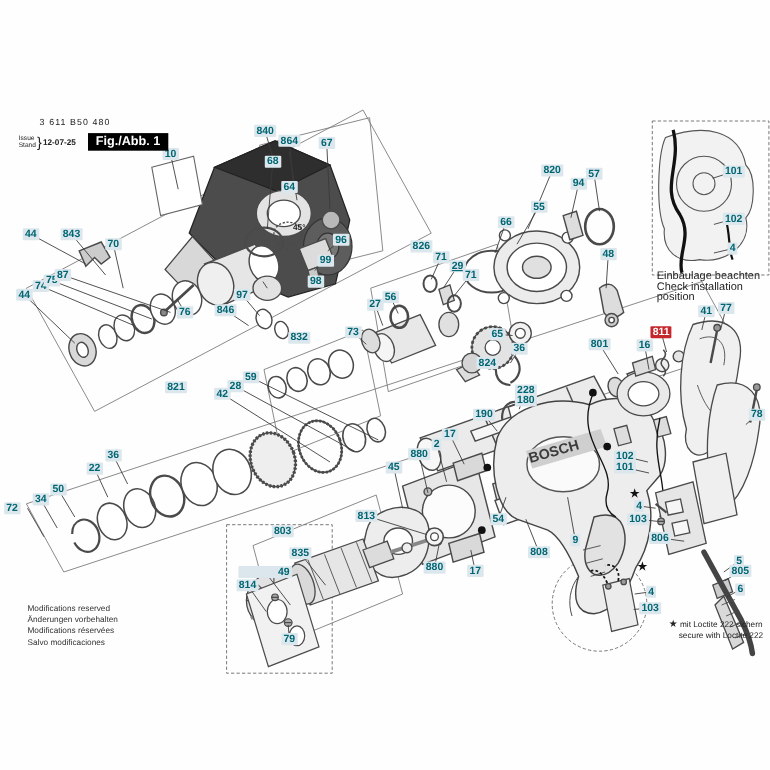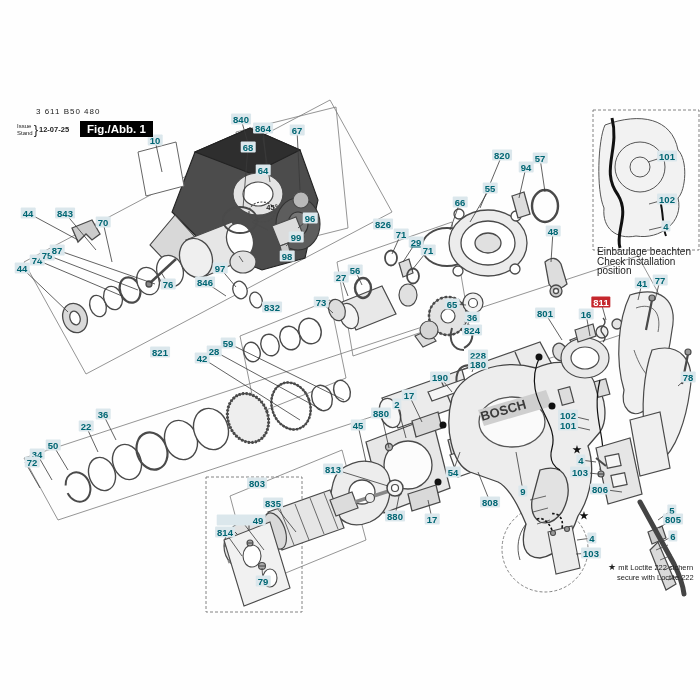--- a/index.html
+++ b/index.html
@@ -379,30 +379,30 @@
       <div class="plabel" style="left: 383px; top: 224px;">826</div>
       <div class="plabel" style="left: 401px; top: 234px;">71</div>
       <div class="plabel" style="left: 416px; top: 242px; text-decoration: underline;">29</div>
       <div class="plabel" style="left: 428px; top: 250px;">71</div>
       <div class="plabel" style="left: 355px; top: 270px;">56</div>
       <div class="plabel" style="left: 341px; top: 277px;">27</div>
       <div class="plabel" style="left: 321px; top: 302px;">73</div>
       <div class="plabel" style="left: 272px; top: 307px;">832</div>
       <div class="plabel" style="left: 452px; top: 304px;">65</div>
       <div class="plabel" style="left: 472px; top: 317px;">36</div>
-      <div class="plabel" style="left: 443px; top: 330px; margin-left: 29px;">824</div>
+      <div class="plabel" style="left: 443px; top: 330px;">824</div>
       <div class="plabel" style="left: 160px; top: 352px;">821</div>
       <div class="plabel" style="left: 202px; top: 358px;">42</div>
       <div class="plabel" style="left: 214px; top: 351px;">28</div>
       <div class="plabel" style="left: 228px; top: 343px;">59</div>
       <div class="plabel" style="left: 103px; top: 414px;">36</div>
       <div class="plabel" style="left: 86px; top: 426px;">22</div>
       <div class="plabel" style="left: 53px; top: 445px;">50</div>
       <div class="plabel" style="left: 37px; top: 454px;">34</div>
-      <div class="plabel" style="left: 32px; top: 462px;">72</div>
+      <div class="plabel" style="left: 11px; top: 462px;">72</div>
       <div class="plabel" style="left: 440px; top: 377px;">190</div>
       <div class="plabel" style="left: 478px; top: 355px;">228</div>
       <div class="plabel" style="left: 478px; top: 364px;">180</div>
       <div class="plabel" style="left: 409px; top: 395px;">17</div>
       <div class="plabel" style="left: 397px; top: 404px;">2</div>
       <div class="plabel" style="left: 381px; top: 413px;">880</div>
       <div class="plabel" style="left: 358px; top: 425px;">45</div>
       <div class="plabel" style="left: 453px; top: 472px;">54</div>
       <div class="plabel" style="left: 490px; top: 502px;">808</div>
       <div class="plabel" style="left: 523px; top: 491px;">9</div>
@@ -439,20 +439,26 @@
   <div class="hdr-issue">
     <div class="iss">
       <div>Issue</div>
       <div>Stand</div>
     </div>
     <div class="brace">}</div>
     <div class="date">12-07-25</div>
   </div>
   <div class="figbox">Fig./Abb. 1</div>
 
+  <div class="foot-notes">
+    <div>Modifications reserved</div>
+    <div>Änderungen vorbehalten</div>
+    <div>Modifications réservées</div>
+    <div>Salvo modificaciones</div>
+  </div>
 
   <div class="install-note">
     <div>Einbaulage beachten</div>
     <div>Check installation position</div>
   </div>
 
   <div class="loctite-note">
     <div><span class="st">★</span> <span>mit Loctite 222 sichern</span></div>
     <div class="l2">secure with Loctite 222</div>
   </div>

